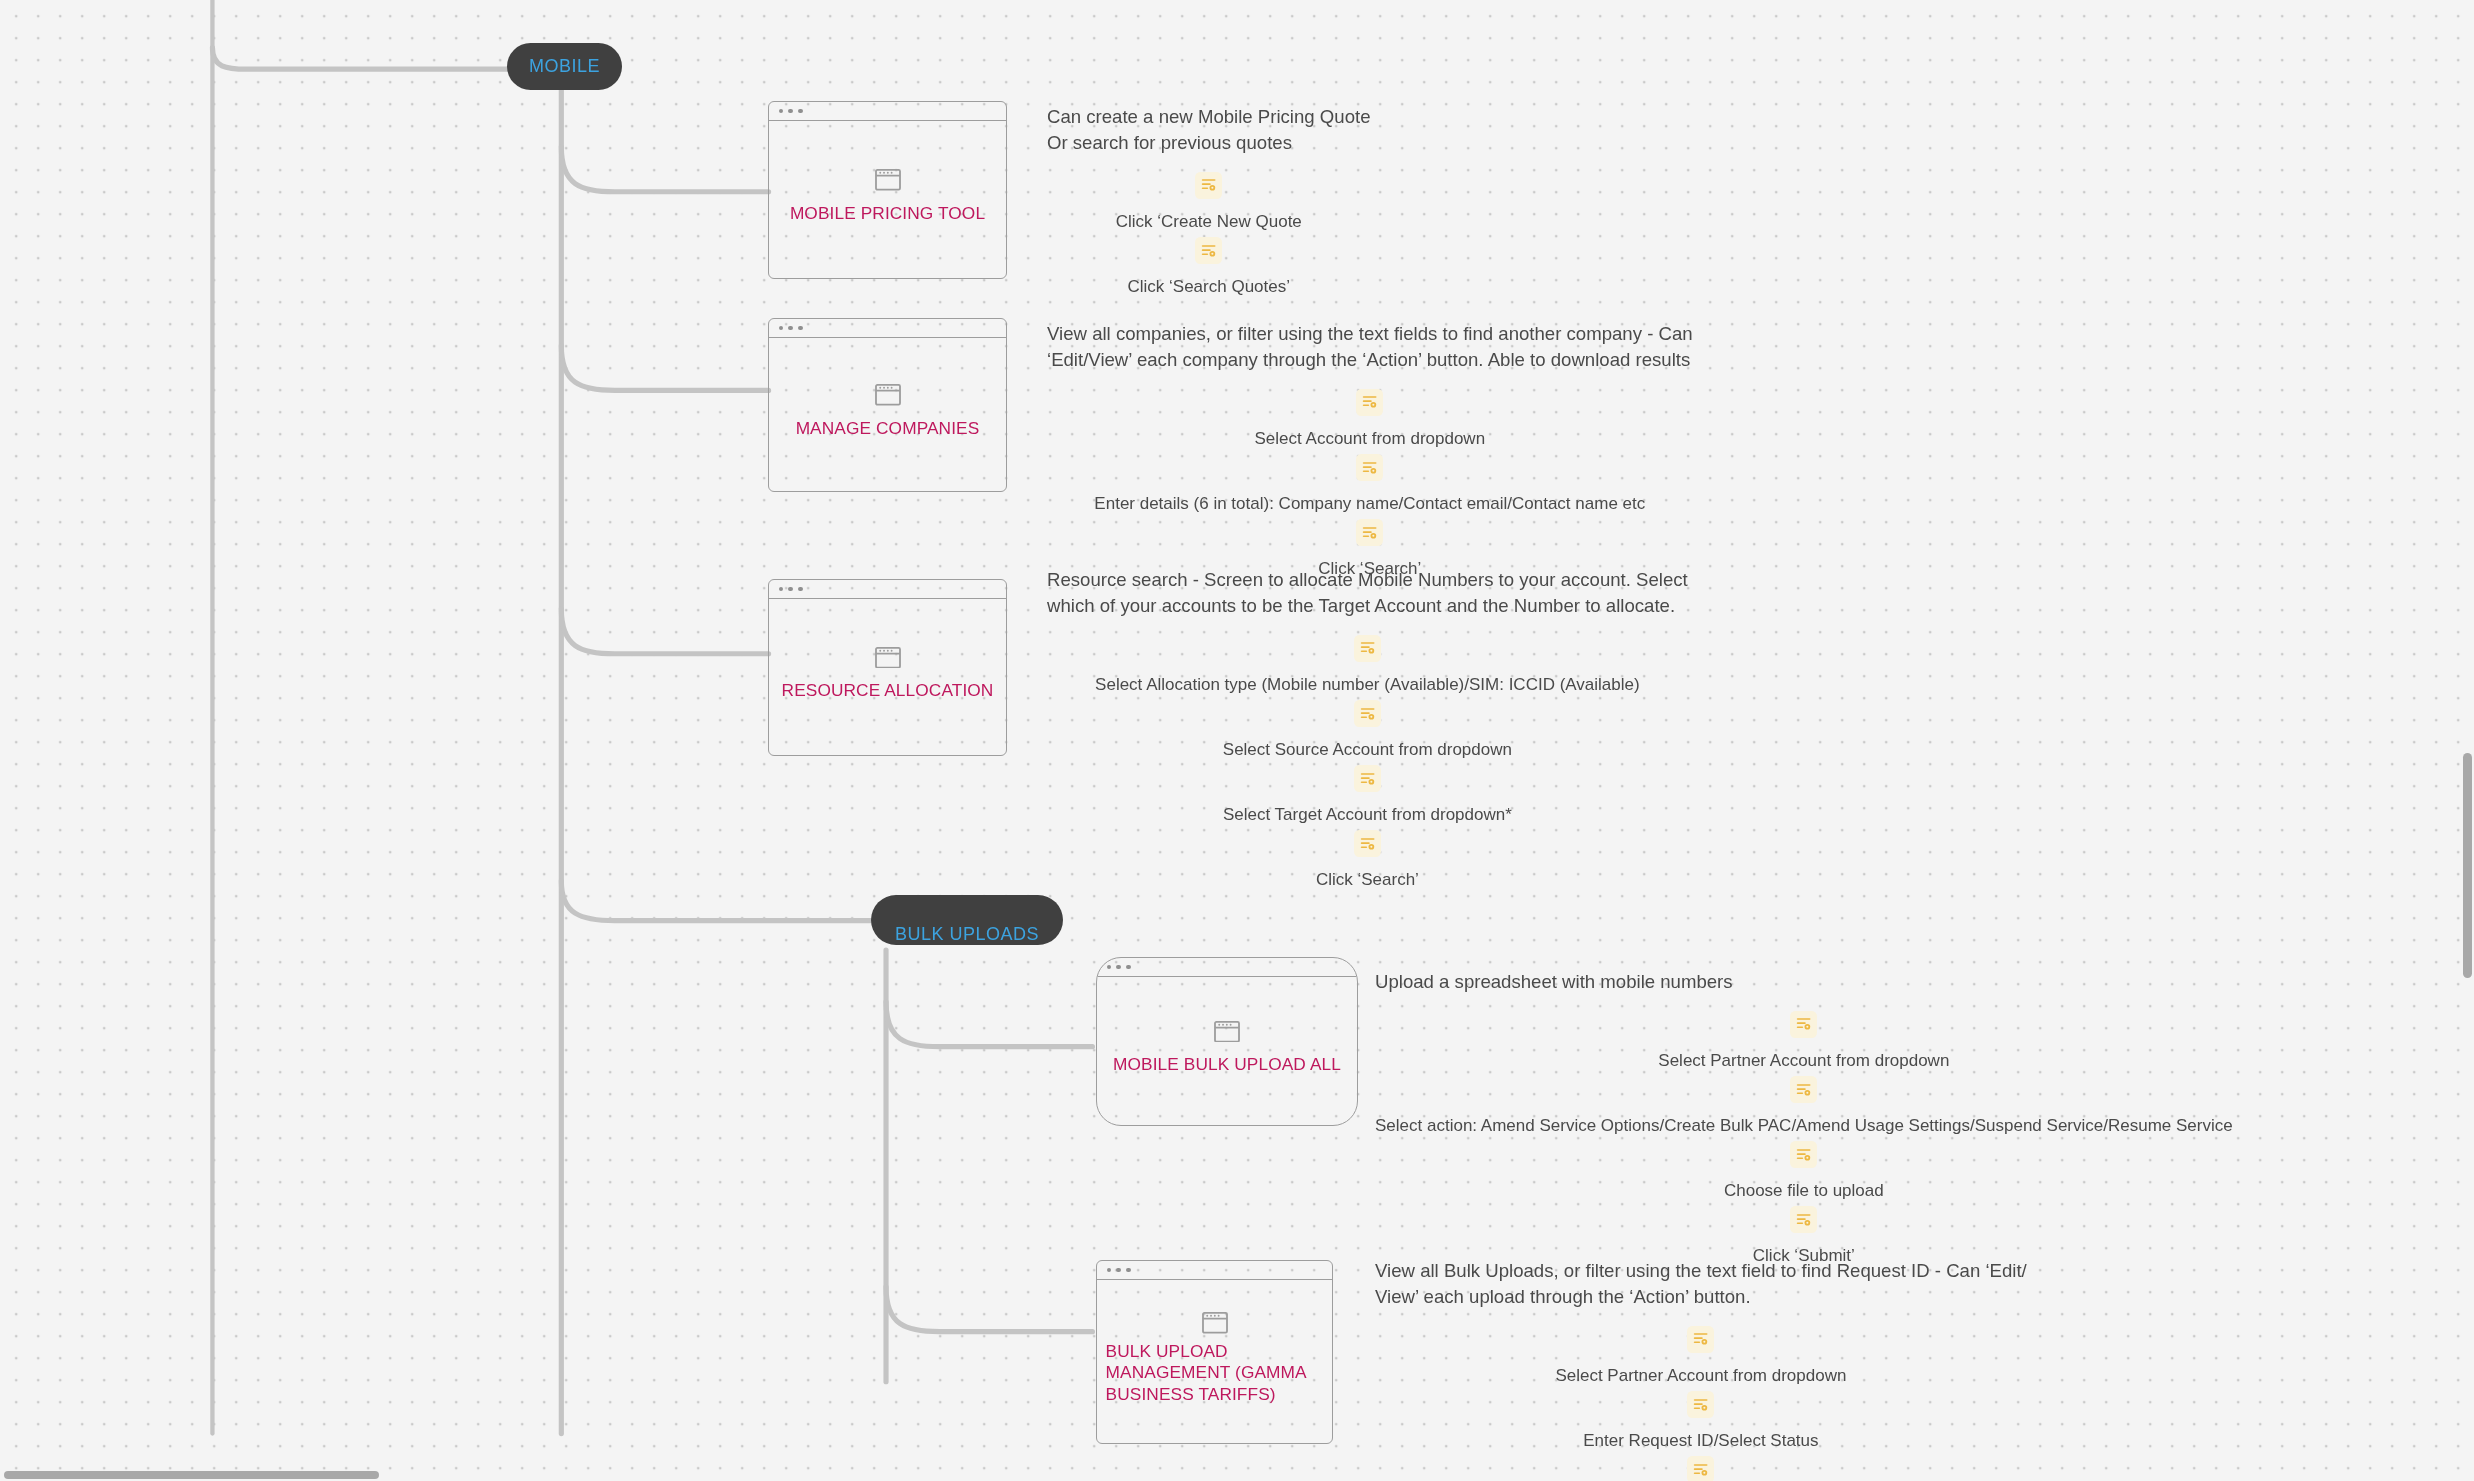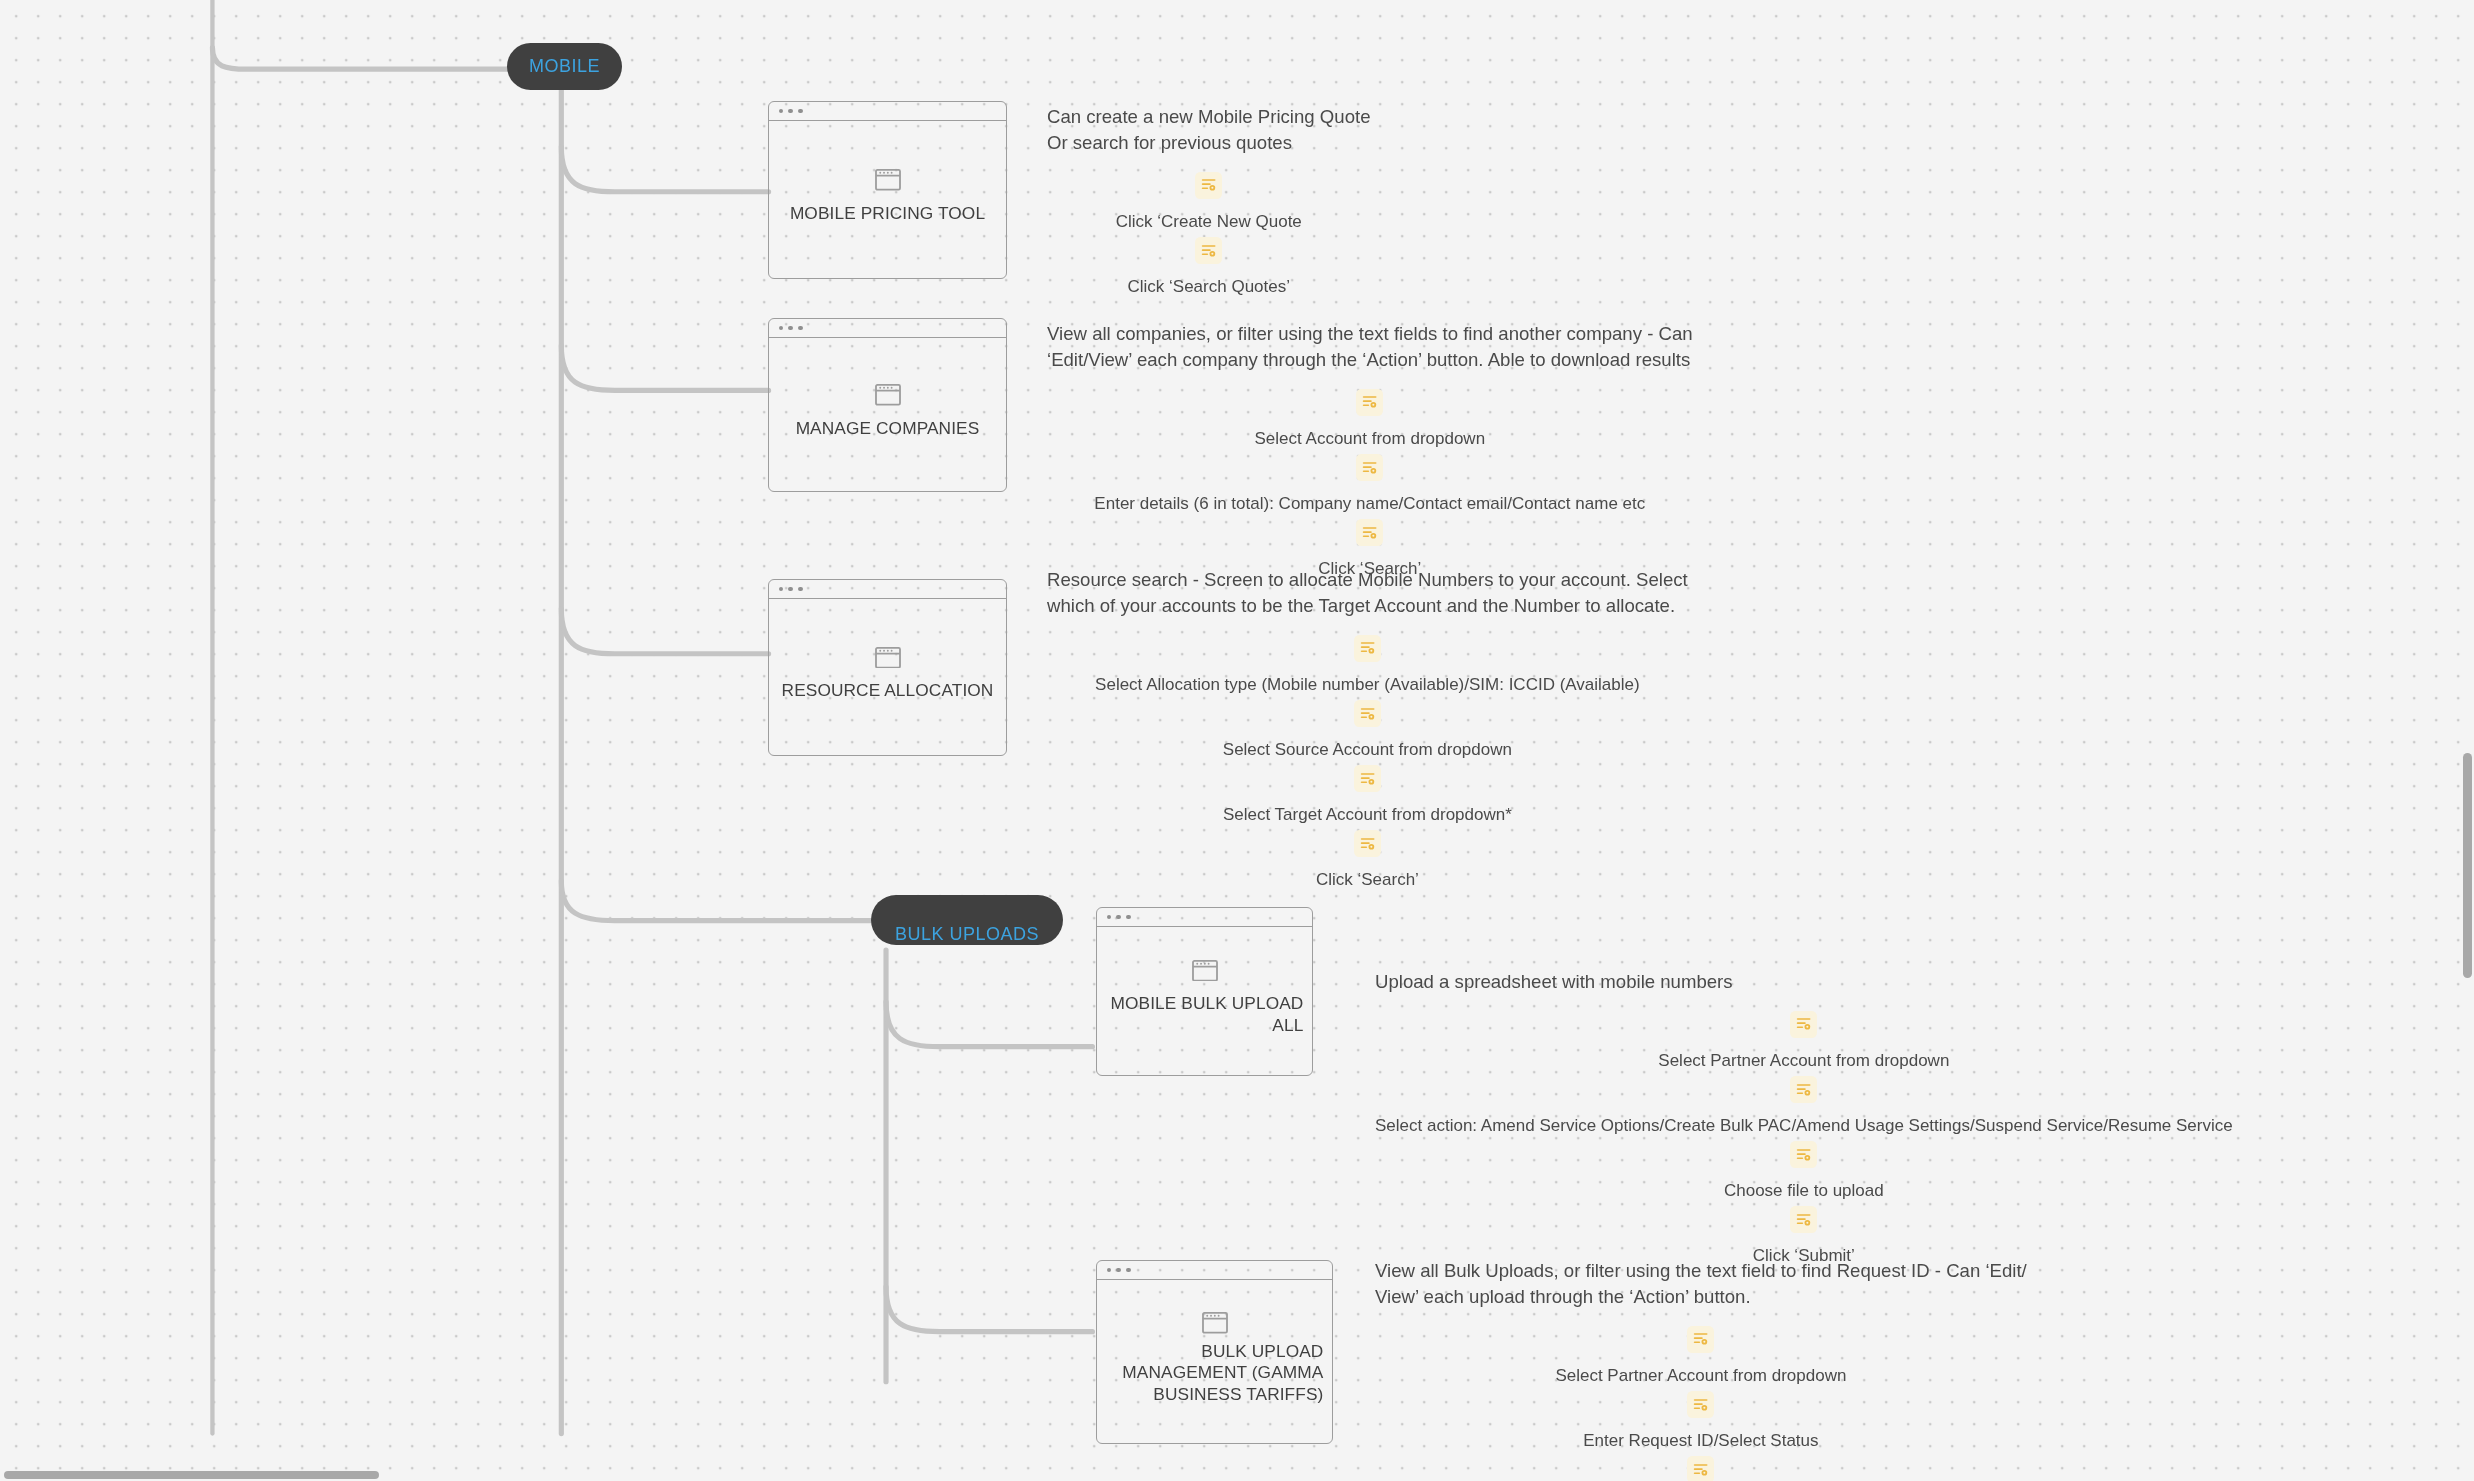--- a/index.html
+++ b/index.html
@@ -81,24 +81,24 @@
     gap: 12px;
     padding: 3.5px 8.6px 8.6px;
     box-sizing: border-box;
   }
   .card-glyph {
     width: 26px;
     height: 21.6px;
     flex: none;
   }
   .card-title {
-    color: #404040;
+    color: #be185d;
     font-size: 17.3px;
     line-height: 1.26;
-    text-align: right;
+    text-align: left;
     letter-spacing: 0.1px;
   }
 
   
   .note {
     position: absolute;
   }
   .note-desc {
     color: #4a4a4a;
     font-size: 18.6px;
@@ -247,21 +247,21 @@
       <circle cx="6" cy="4.4" r="1.1" fill="#9d9d9d"></circle>
       <circle cx="10.4" cy="4.4" r="1.1" fill="#9d9d9d"></circle>
       <circle cx="14.8" cy="4.4" r="1.1" fill="#9d9d9d"></circle>
       <circle cx="19.2" cy="4.4" r="1.1" fill="#9d9d9d"></circle>
     </svg>
     <div class="card-title">RESOURCE
 ALLOCATION</div>
   </div>
 </div>
 
-<div class="card" style="left:1096px; top:907px; width:217px; height:169px;">
+<div class="card" style="left:1096px; top:957px; width:262px; height:169px;border-radius:25px;">
   <div class="card-bar">
     <span class="card-dot"></span>
     <span class="card-dot"></span>
     <span class="card-dot"></span>
   </div>
   <div class="card-body">
     <svg class="card-glyph" viewBox="0 0 30 25">
       <rect x="1.1" y="1.1" width="27.8" height="22.8" rx="1.6" fill="none" stroke="#9d9d9d" stroke-width="2.1"></rect>
       <line x1="1.1" y1="7.6" x2="28.9" y2="7.6" stroke="#9d9d9d" stroke-width="2.1"></line>
       <circle cx="6" cy="4.4" r="1.1" fill="#9d9d9d"></circle>

